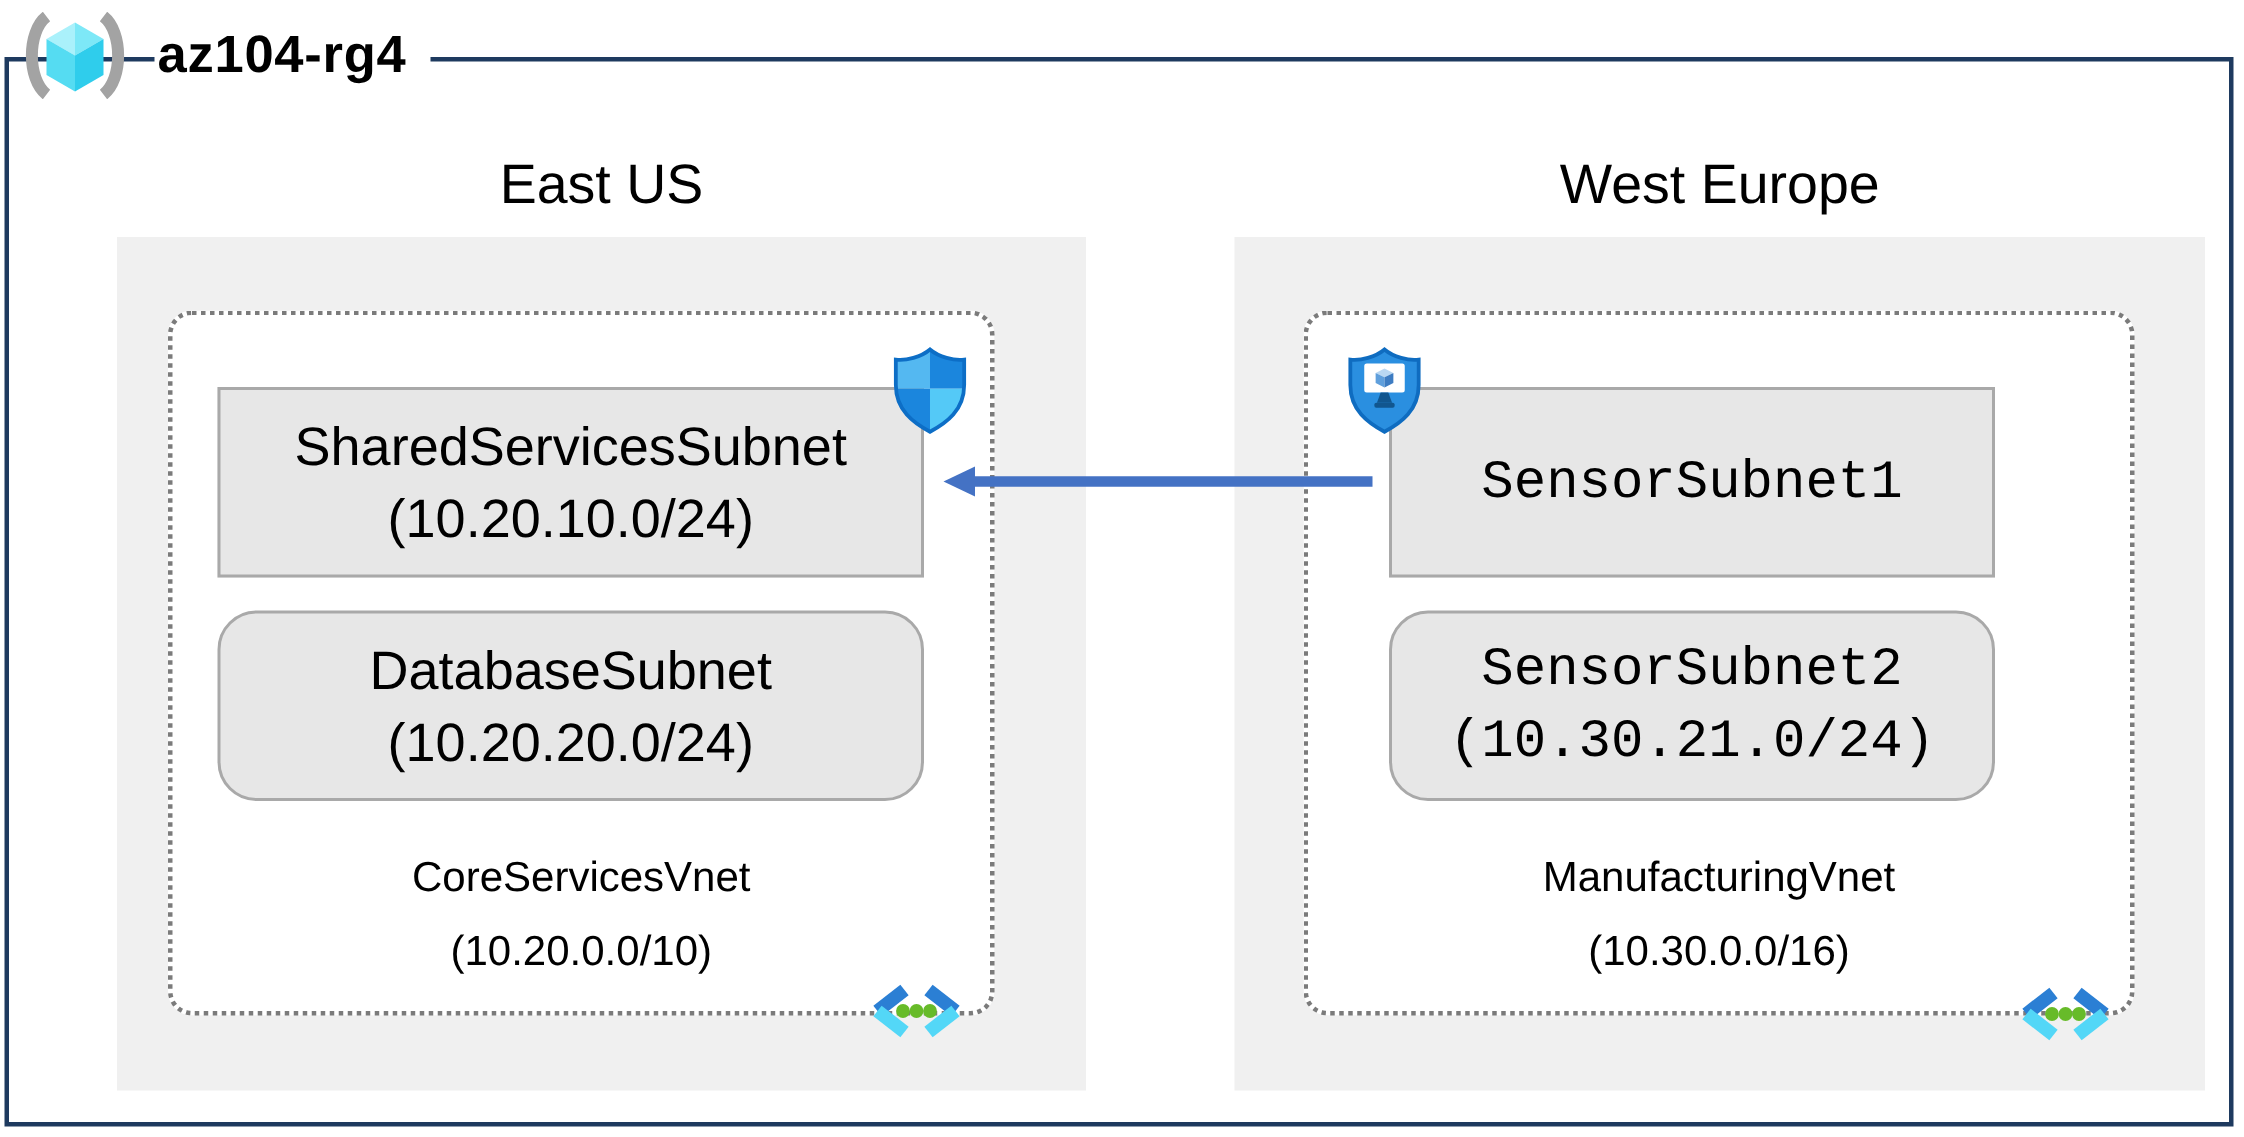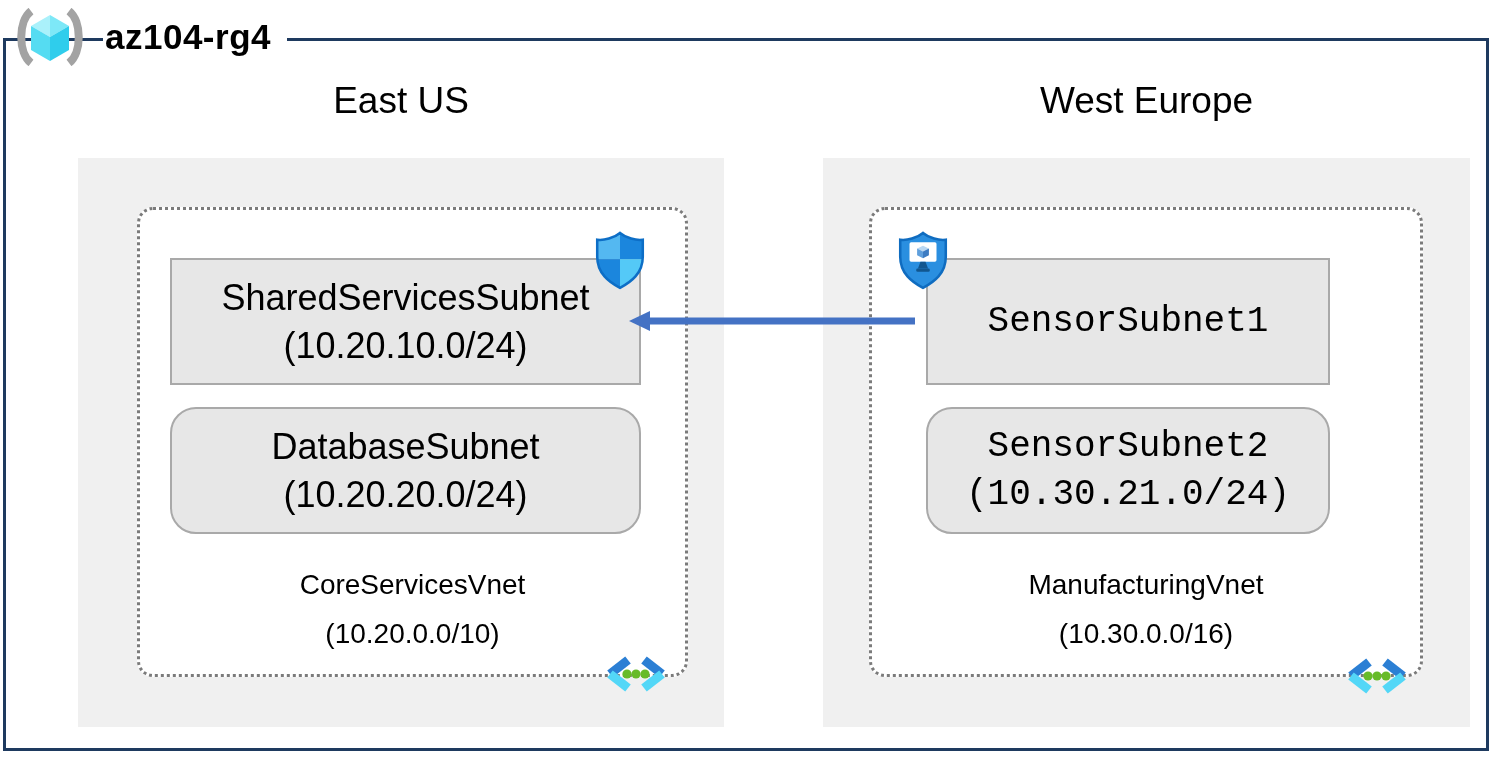--- a/index.html
+++ b/index.html
@@ -12,33 +12,33 @@
            border:3px solid #1e3a5f; background:transparent; }
 
   
   .header { position:absolute; left:15px; top:8px; display:flex; align-items:center;
             gap:18px; z-index:5;text-align:right; }
   .rg-icon { width:70px; height:58px; display:block; }
   .rg-title { font-size:35px; font-weight:700; background:#ffffff;
               padding:3px 16px 3px 2px; letter-spacing:0.5px; }
 
   
-  .region-title { position:absolute; top:80px; text-align:center; font-size:37px; }
+  .region-title { position:absolute; top:102px; text-align:center; font-size:37px; }
   .region-title.east { left:78px; width:646px; }
   .region-title.west { left:823px; width:647px; }
 
   
   .region { position:absolute; top:158px; height:569px; background:#f0f0f0; }
   .region.east { left:78px; width:646px; }
   .region.west { left:823px; width:647px; }
 
   
   .vnet { position:absolute; top:49px; height:470px; background:#ffffff;
           border:3px dotted #7b7b7b; border-radius:16px; }
-  .region.east .vnet { left:59px; width:551px; }
+  .region.east .vnet { left:34px; width:551px; }
   .region.west .vnet { left:46px; width:554px; }
 
   
   .subnet { position:absolute; height:127px; background:#e7e7e7; border:2px solid #a9a9a9;
             display:flex; flex-direction:column; align-items:center; justify-content:center;
             font-size:36px; line-height:48px; text-align:center; }
   .region.east .subnet { left:30px; width:471px; }
   .region.west .subnet { left:54px; width:404px;font-family:Liberation Mono, monospace; }
   .subnet.first  { top:48px; }
   .subnet.second { top:197px;border-radius:26px; }

